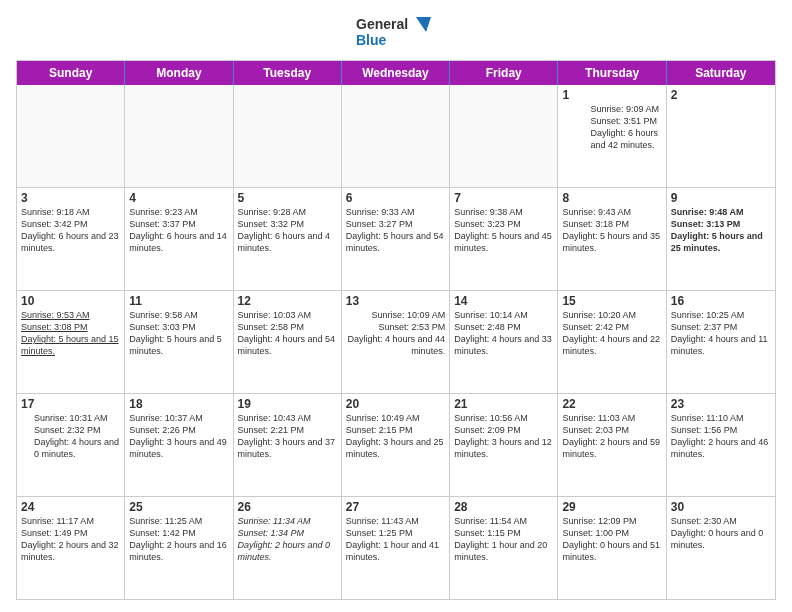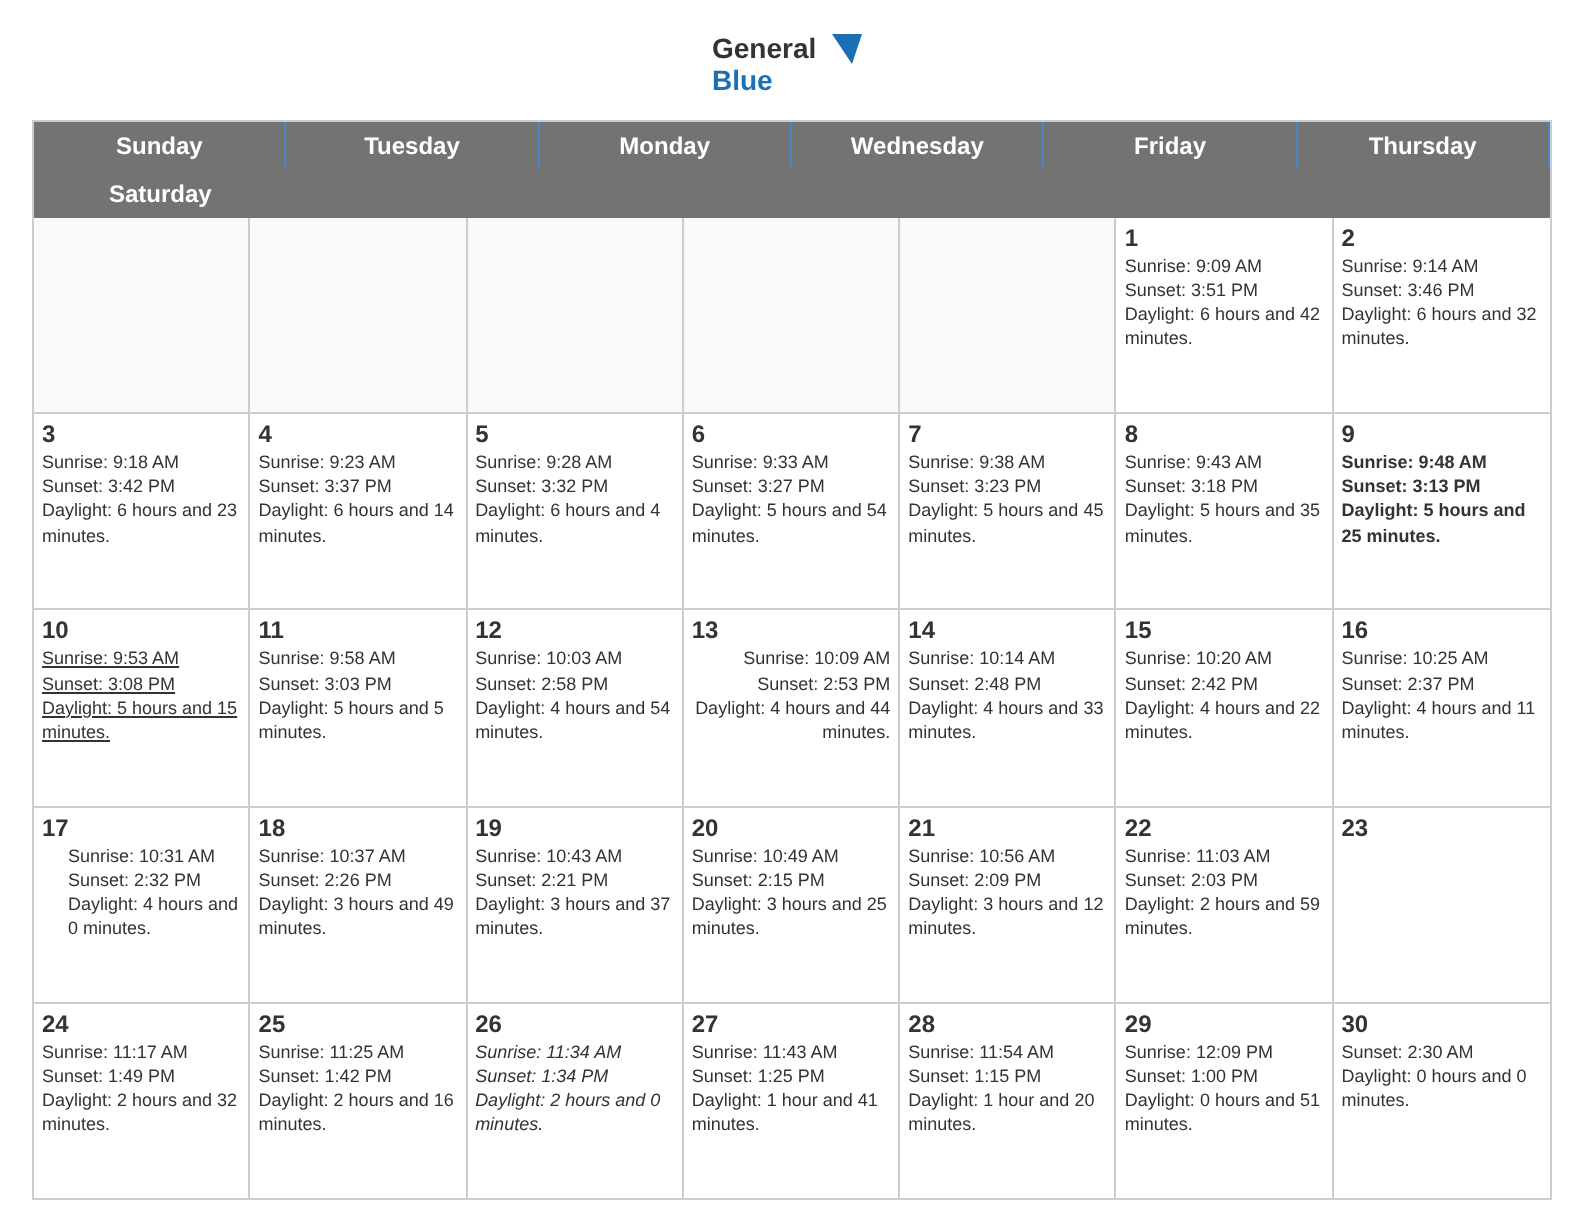--- a/index.html
+++ b/index.html
@@ -42,22 +42,22 @@
       color: #555;
     }
     .calendar {
       flex: 1;
       display: flex;
       flex-direction: column;
       border: 1px solid #ccc;
     }
     .cal-header {
       display: grid;
-      grid-template-columns: repeat(6, 1fr);
-      background: #737373;
+      grid-template-columns: repeat(7, 1fr);
+      background: #a21caf;
     }
     .cal-header-cell {
       color: #fff;
       font-size: 12px;
       font-weight: bold;
       padding: 5px 4px;
       text-align: center;
       border-right: 1px solid #4a85c5;
     }
     .cal-header-cell:last-child { border-right: none; }
@@ -111,45 +111,42 @@
       </div>
     <div class="title-block">
       <div class="month-year"></div>
       <div class="location"></div>
     </div>
   </div>
 
   <div class="calendar">
     <div class="cal-header">
     <div class="cal-header-cell">Sunday</div>
+        <div class="cal-header-cell">Monday</div>
         <div class="cal-header-cell">Tuesday</div>
-        <div class="cal-header-cell">Monday</div>
         <div class="cal-header-cell">Wednesday</div>
         <div class="cal-header-cell">Friday</div>
         <div class="cal-header-cell">Thursday</div>
         <div class="cal-header-cell">Saturday</div>
       </div>
     <div class="cal-body">
     <div class="cal-row">
           <div class="cal-cell empty"></div>
           <div class="cal-cell empty"></div>
           <div class="cal-cell empty"></div>
           <div class="cal-cell empty"></div>
           <div class="cal-cell empty"></div>
           <div class="cal-cell">
             <span class="day-num">1</span>
-            <div class="cell-text" style="white-space: pre-line;">Sunrise: 9:09 AM
+            <div class="cell-text" style="white-space: pre-line; margin-left: 28px;">Sunrise: 9:09 AM
 Sunset: 3:51 PM
 Daylight: 6 hours and 42 minutes.</div>
           </div>
           <div class="cal-cell">
             <span class="day-num">2</span>
-            <div class="cell-text" style="white-space: pre-line;">Sunrise: 9:14 AM
-Sunset: 3:46 PM
-Daylight: 6 hours and 32 minutes.</div>
           </div>
         </div>
         <div class="cal-row">
           <div class="cal-cell">
             <span class="day-num">3</span>
             <div class="cell-text" style="white-space: pre-line;">Sunrise: 9:18 AM
 Sunset: 3:42 PM
 Daylight: 6 hours and 23 minutes.</div>
           </div>
           <div class="cal-cell">
@@ -265,20 +262,23 @@
 Daylight: 3 hours and 12 minutes.</div>
           </div>
           <div class="cal-cell">
             <span class="day-num">22</span>
             <div class="cell-text" style="white-space: pre-line;">Sunrise: 11:03 AM
 Sunset: 2:03 PM
 Daylight: 2 hours and 59 minutes.</div>
           </div>
           <div class="cal-cell">
             <span class="day-num">23</span>
+            <div class="cell-text" style="white-space: pre-line;">Sunrise: 11:10 AM
+Sunset: 1:56 PM
+Daylight: 2 hours and 46 minutes.</div>
           </div>
         </div>
         <div class="cal-row">
           <div class="cal-cell">
             <span class="day-num">24</span>
             <div class="cell-text" style="white-space: pre-line;">Sunrise: 11:17 AM
 Sunset: 1:49 PM
 Daylight: 2 hours and 32 minutes.</div>
           </div>
           <div class="cal-cell">

